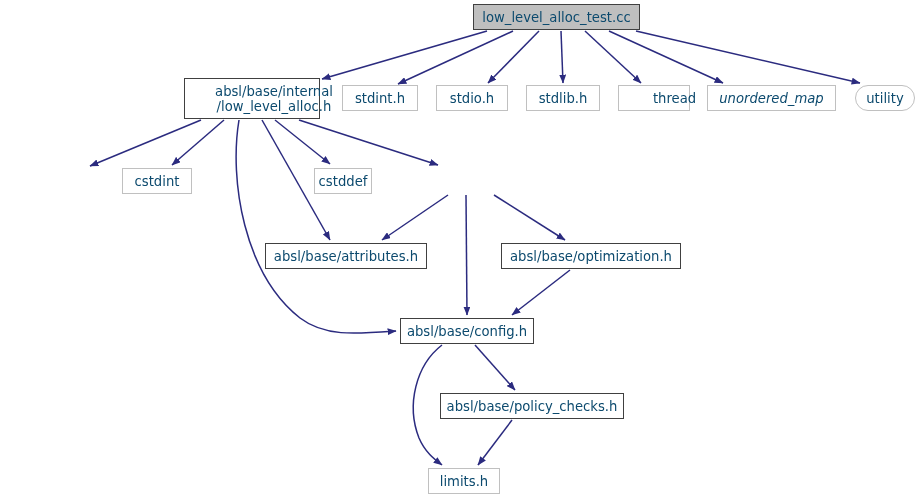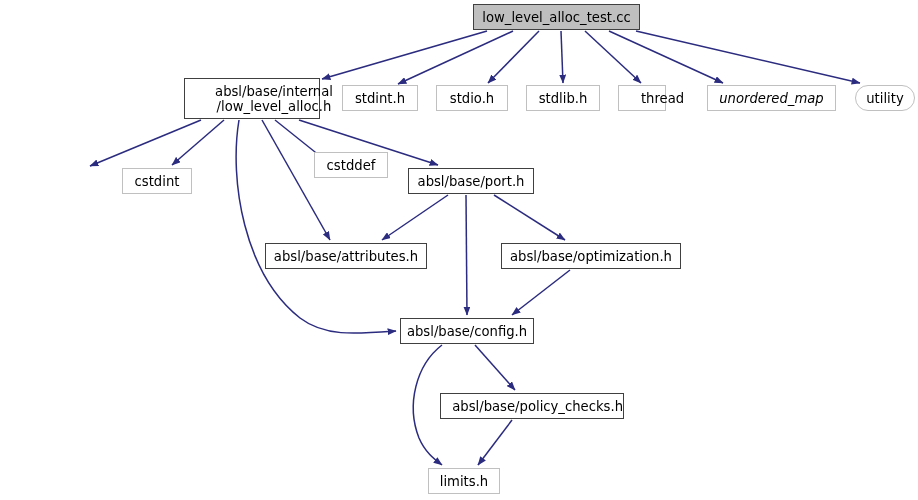--- a/index.html
+++ b/index.html
@@ -25,21 +25,21 @@
   }
   .node {
     position: absolute;
     box-sizing: border-box;
     display: flex;
     align-items: center;
     justify-content: center;
     text-align: center;
     font-size: 13.2px;
     line-height: 15px;
-    color: #000000;
+    color: #0c4a6e;
     white-space: pre;
     background: #ffffff;
     border: 1px solid #c0c0c0;
     z-index: 2;
   }
   .node.internal {
     border: 1.6px solid #404040;
   }
   .node.root {
     border: 1.6px solid #404040;
@@ -105,58 +105,55 @@
   </div>
 
   <div class="node" style="left:436px; top:85px; width:72px; height:26px;">
     <span class="node-label">stdio.h</span>
   </div>
 
   <div class="node" style="left:526px; top:85px; width:74px; height:26px;">
     <span class="node-label">stdlib.h</span>
   </div>
 
-  <div class="node" style="left:618px; top:85px; width:48px; height:26px;padding-left:41px;">
+  <div class="node" style="left:618px; top:85px; width:72px; height:26px;padding-left:41px;">
     <span class="node-label">thread</span>
   </div>
 
   <div class="node" style="left:707px; top:85px; width:129px; height:26px;font-style:italic;">
     <span class="node-label">unordered_map</span>
   </div>
 
   <div class="node" style="left:855px; top:85px; width:60px; height:26px;border-radius:13px;">
     <span class="node-label">utility</span>
   </div>
 
 
   <div class="node" style="left:122px; top:168px; width:70px; height:26px;justify-content:center;">
     <span class="node-label">cstdint</span>
   </div>
 
-  <div class="node" style="left:314px; top:152px; width:74px; height:26px;">
+  <div class="node" style="left:314px; top:168px; width:58px; height:26px;">
     <span class="node-label">cstddef</span>
   </div>
 
-  <div class="node internal" style="left:408px; top:168px; width:126px; height:26px;">
-    <span class="node-label">absl/base/port.h</span>
-  </div>
 
   <div class="node internal" style="left:265px; top:243px; width:162px; height:26px;">
     <span class="node-label">absl/base/attributes.h</span>
   </div>
 
   <div class="node internal" style="left:501px; top:243px; width:180px; height:26px;">
     <span class="node-label">absl/base/optimization.h</span>
   </div>
 
   <div class="node internal" style="left:400px; top:318px; width:134px; height:26px;">
     <span class="node-label">absl/base/config.h</span>
   </div>
 
-  <div class="node internal" style="left:440px; top:393px; width:184px; height:26px;justify-content:flex-end;">
+  <div class="node internal" style="left:440px; top:393px; width:184px; height:26px;">
     <span class="node-label">absl/base/policy_checks.h</span>
   </div>
 
   <div class="node" style="left:428px; top:468px; width:72px; height:26px;">
     <span class="node-label">limits.h</span>
   </div>
 
 </div>
 
 </body></html>

